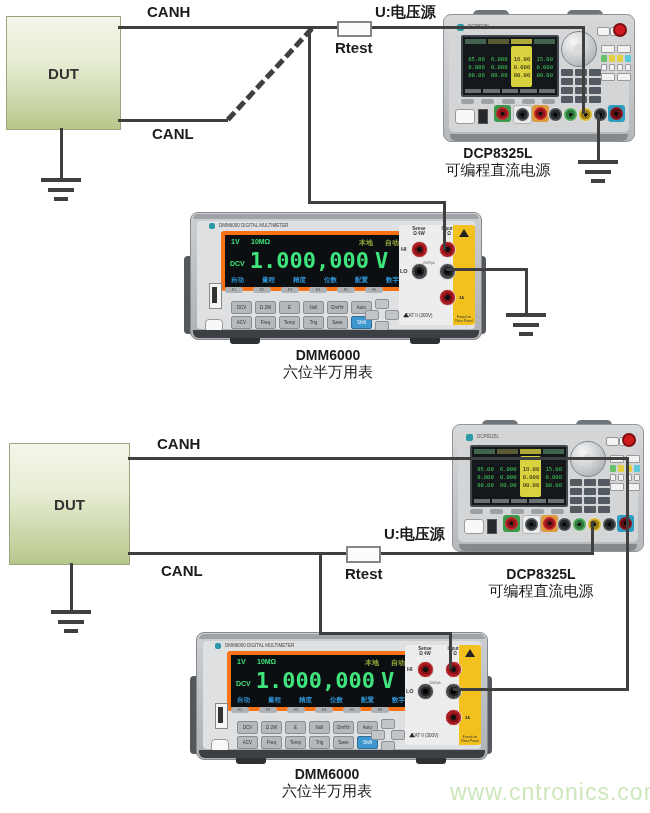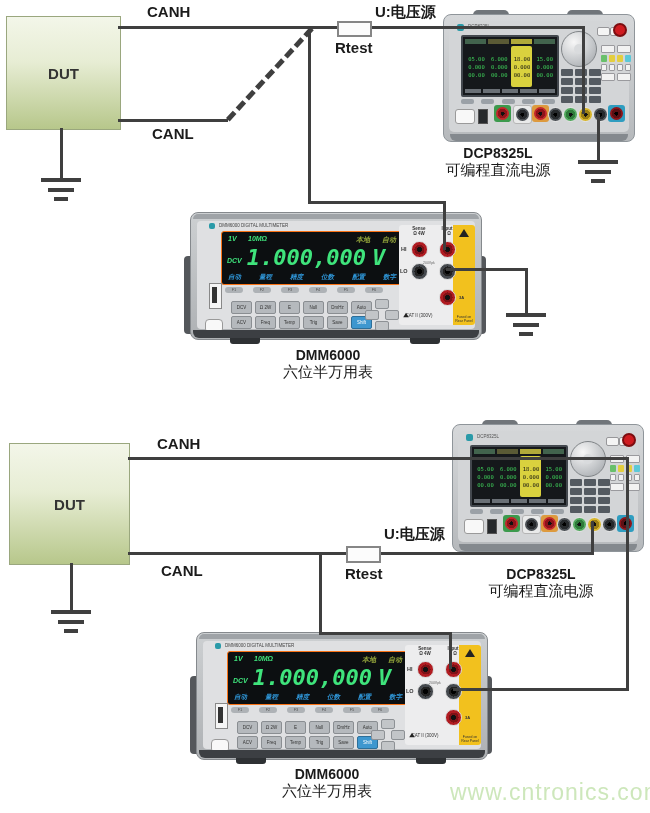--- a/index.html
+++ b/index.html
@@ -91,21 +91,21 @@
   .dmm-body{position:absolute;left:0;top:0;width:290px;height:126px;border:1px solid #85898d;
             border-radius:8px;background:linear-gradient(#cdd0d2,#aeb1b4);}
   .dmm-topstrip{position:absolute;left:2px;right:2px;top:1px;height:5px;background:#9fa3a7;border-radius:6px 6px 0 0;}
   .dmm-botstrip{position:absolute;left:2px;right:2px;bottom:1px;height:8px;background:#3c3f43;border-radius:0 0 6px 6px;}
   .dmm-foot{position:absolute;top:126px;width:30px;height:6px;background:#2e3134;border-radius:0 0 3px 3px;}
   .dmm-foot.f1{left:40px;} .dmm-foot.f2{left:220px;}
   .dmm-front{position:absolute;left:6px;top:8px;width:278px;height:108px;background:#dfe0e2;border-radius:4px;}
   .dmm-header{position:absolute;left:22px;top:2px;font-size:4.5px;color:#444;}
   .dmm-front .brand-dot{left:12px;top:2px;width:6px;height:6px;}
   .dmm-display{position:absolute;left:24px;top:10px;width:180px;height:52px;background:#0c0f11;
-               border:1px solid #f97316;border-radius:3px;font-style:italic;}
+               border:4px solid #f97316;border-radius:3px;}
   .d-range{position:absolute;left:6px;top:3px;font-size:7px;font-weight:bold;color:#3fe47c;}
   .d-imp{position:absolute;left:26px;top:3px;font-size:7px;font-weight:bold;color:#3fe47c;}
   .d-st1{position:absolute;right:32px;top:3px;font-size:7px;font-weight:bold;color:#93a43b;}
   .d-st2{position:absolute;right:6px;top:3px;font-size:7px;font-weight:bold;color:#93a43b;}
   .d-mode{position:absolute;left:5px;top:25px;font-size:7px;font-weight:bold;color:#3fe47c;}
   .d-reading{position:absolute;left:14px;top:10px;right:6px;height:30px;display:flex;
              align-items:center;justify-content:center;gap:6px;
              font-family:"DejaVu Sans Mono",monospace;font-size:22px;font-weight:bold;color:#3fe47c;}
   .d-softkeys{position:absolute;left:6px;right:6px;bottom:2px;display:flex;justify-content:space-between;
               font-size:6.5px;font-weight:bold;color:#2f96d8;}

